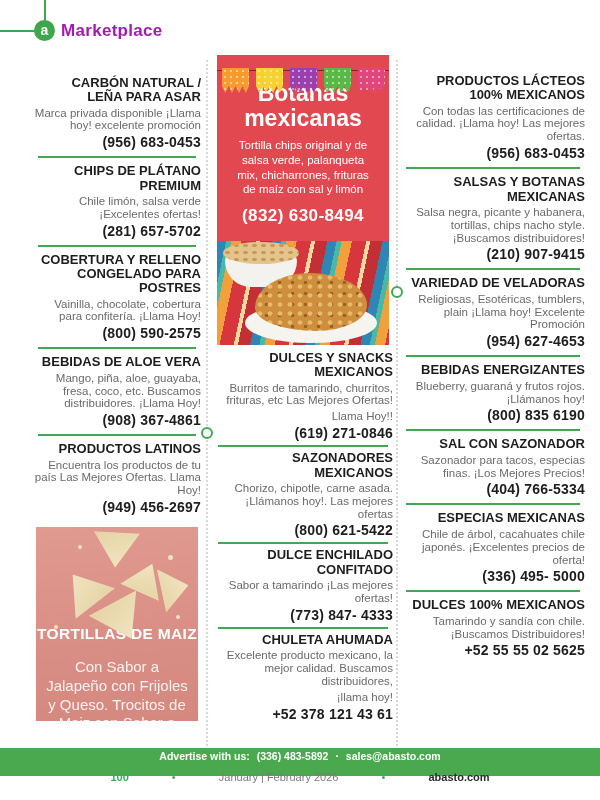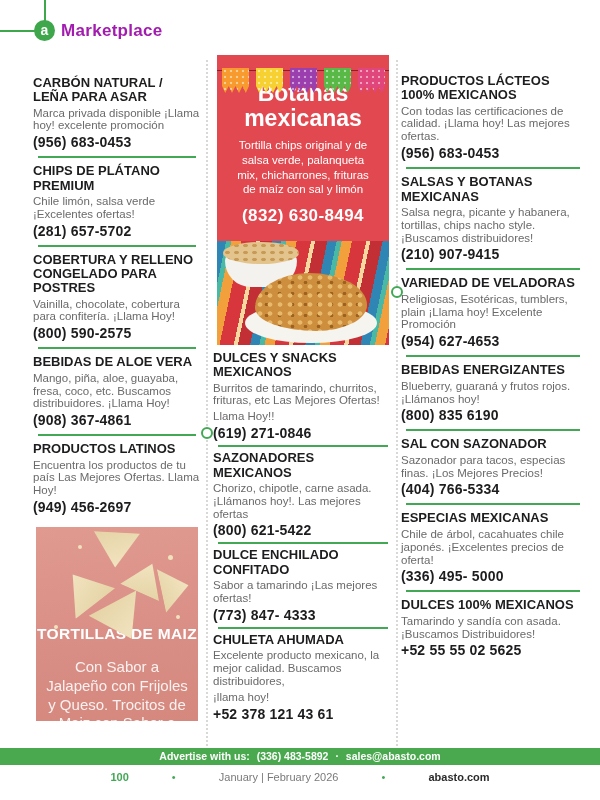--- a/index.html
+++ b/index.html
@@ -20,21 +20,21 @@
   .node { position:absolute; width:12px; height:12px; border-radius:50%; background:#fff; border:2px solid #43a856; }
   .node-1 { left:201px; top:427px; } .node-2 { left:391px; top:286px; }
 
   
   .col { position:absolute; }
   .col-left  { left:33px;  top:70px; width:168px; }
   .col-mid   { left:213px; top:55px; width:180px; }
   .col-right { left:401px; top:68px; width:184px; }
 
   
-  .ad { text-align:left; padding:6px 0; }
+  .ad { text-align:right; padding:6px 0; }
   .col-mid .ad { padding:4px 0; }
   .ad-title { font-size:13px; font-weight:bold; color:#1d1d1f; line-height:1.1; }
   .ad-body  { font-size:11.5px; color:#6a6a6a; line-height:1.12; margin-top:2px; }
   .ad-note  { font-size:11.5px; color:#6a6a6a; line-height:1.12; margin-top:3px; }
   .ad-phone { font-size:14px; font-weight:bold; color:#1d1d1f; margin-top:2px; letter-spacing:.2px; }
   .sep { height:2px; background:#43a856; margin:0 5px; }
 
   
   .botanas { position:relative; width:172px; height:290px; margin:0 auto 2px; background:#e2484f;
              overflow:hidden; text-align:center; color:#fff; }
@@ -69,21 +69,21 @@
   .chip-4 { left:58px;  top:72px; width:56px; height:44px; transform:rotate(152deg); }
   .chip-5 { left:116px; top:46px; width:46px; height:30px; transform:rotate(78deg); }
   .crumb { position:absolute; border-radius:50%; background:#f0e2bd; }
   .crumb-1{left:42px;top:18px;width:4px;height:4px;} .crumb-2{left:132px;top:28px;width:5px;height:5px;}
   .crumb-3{left:18px;top:98px;width:4px;height:4px;} .crumb-4{left:140px;top:88px;width:4px;height:4px;}
   .tortillas-title { margin-top:98px; font-size:15.5px; font-weight:bold; letter-spacing:.3px; }
   .tortillas-body  { margin:15px 10px 0; font-size:15px; line-height:1.25; color:rgba(255,255,255,.88); }
   .tortillas-phone { margin-top:2px; font-size:15px; font-weight:bold; }
 
   
-  .footer-bar { position:absolute; left:0; top:748px; width:600px; height:17px; background:#4aa94e;
+  .footer-bar { position:absolute; left:0; top:748px; width:600px; height:28px; background:#4aa94e;
     color:#fff; text-align:center; font-size:10.5px; font-weight:bold; line-height:17px; }
   .footer-bar span { margin:0 2px; }
   .footer-info { position:absolute; left:0; top:771px; width:600px; text-align:center; font-size:11px; color:#7a7a7a; }
   .footer-info span { margin:0 20px; }
   .page-num { color:#43a856; font-weight:bold; }
   .info-sep { color:#43a856; }
   .site { color:#2b2b2b; font-weight:bold; }
 </style>
 </head>
 <body>
@@ -229,21 +229,21 @@
     </div>
     <div class="sep"></div>
     <div class="ad">
       <div class="ad-title">ESPECIAS MEXICANAS</div>
       <div class="ad-body">Chile de árbol, cacahuates chile japonés. ¡Excelentes precios de oferta!</div>
       <div class="ad-phone">(336) 495- 5000</div>
     </div>
     <div class="sep"></div>
     <div class="ad">
       <div class="ad-title">DULCES 100% MEXICANOS</div>
-      <div class="ad-body">Tamarindo y sandía con asada. ¡Buscamos Distribuidores!</div>
+      <div class="ad-body">Tamarindo y sandía con chile. ¡Buscamos Distribuidores!</div>
       <div class="ad-phone">+52 55 55 02 5625</div>
     </div>
   </section>
 
   <div class="footer-bar">
     <span>Advertise with us:</span>
     <span>(336) 483-5892</span>
     <span>·</span>
     <span>sales@abasto.com</span>
   </div>

